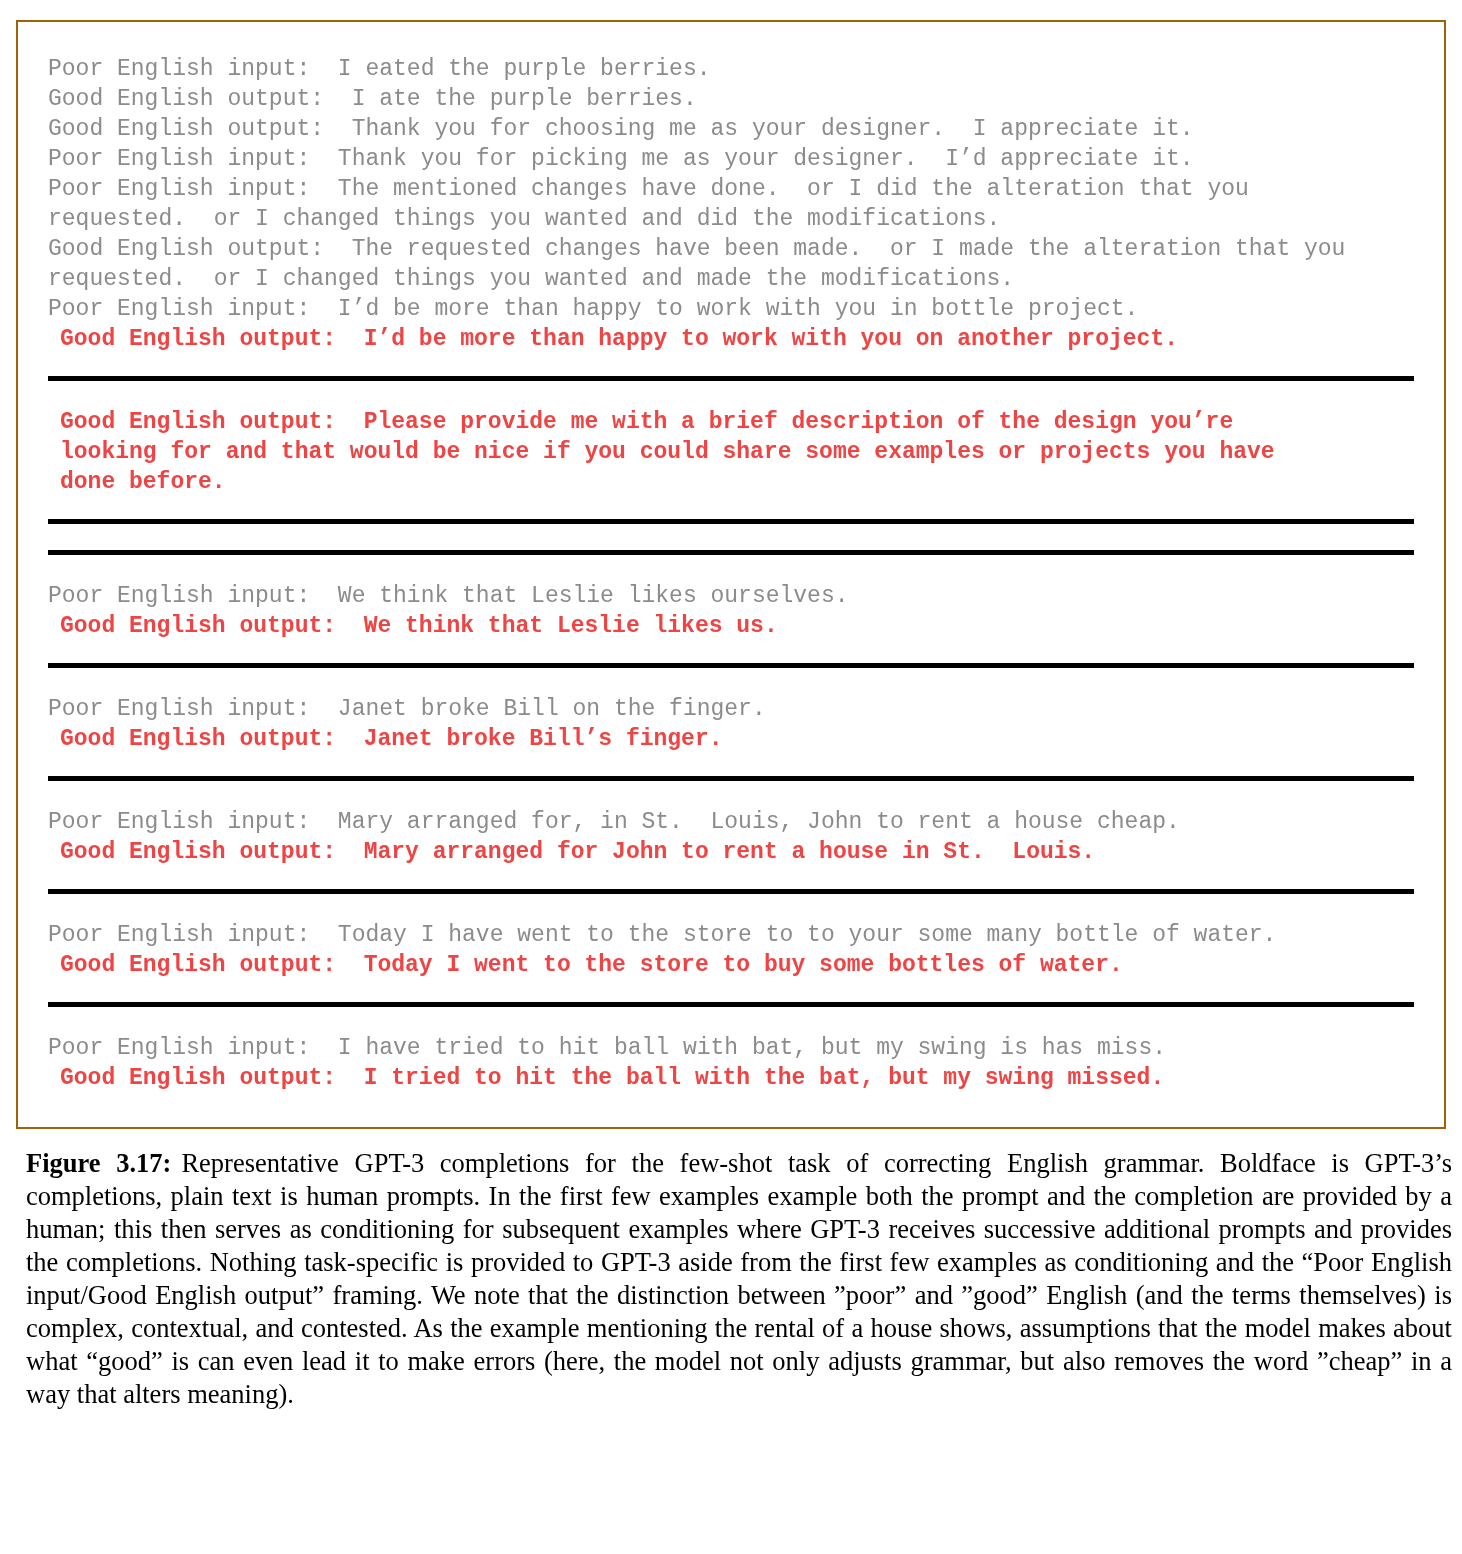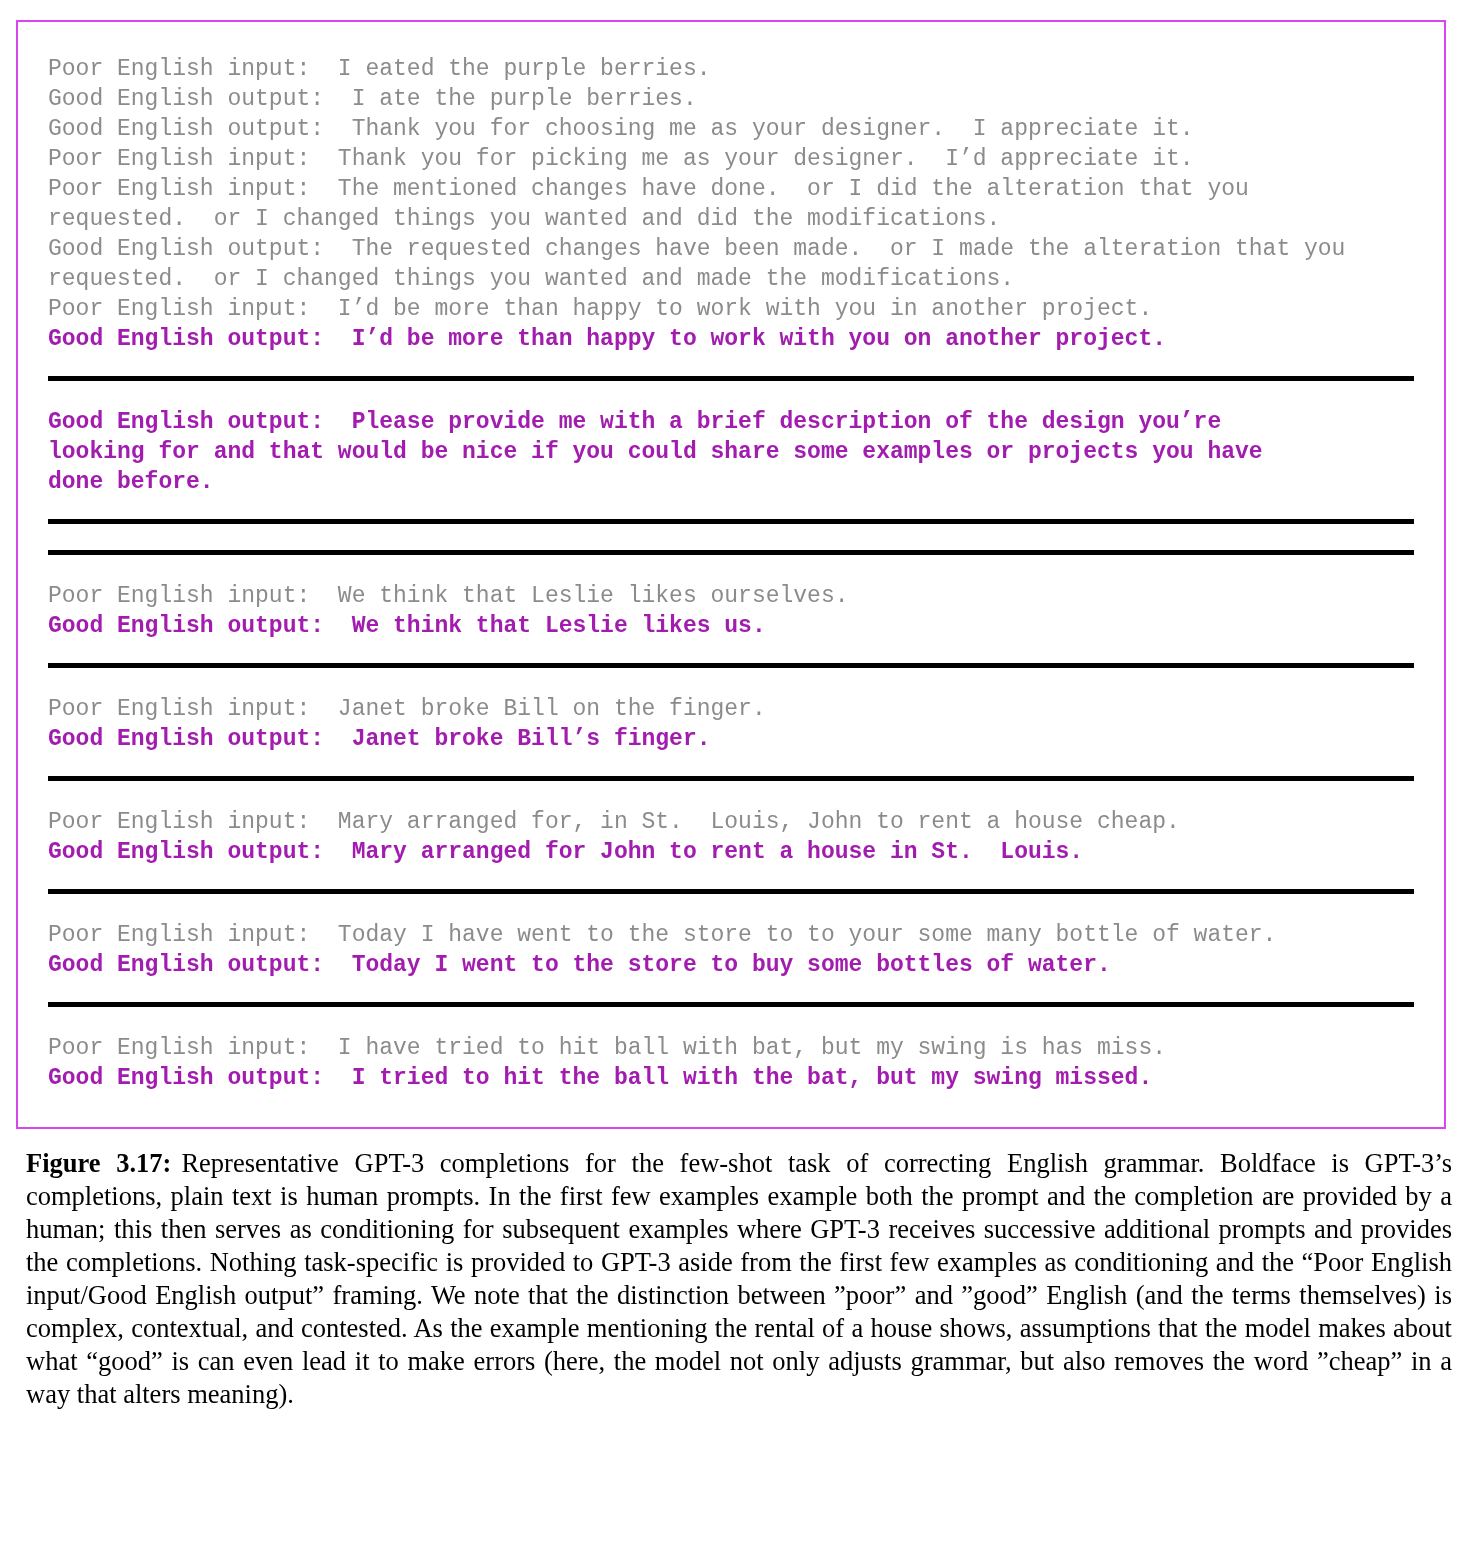--- a/index.html
+++ b/index.html
@@ -10,34 +10,34 @@
   }
   .page {
     width: 1462px;
     min-height: 1554px;
     background: #ffffff;
     box-sizing: border-box;
     padding-top: 20px;
   }
   .panel {
     margin: 0 16px;
-    border: 2px solid #d946ef;
+    border: 2px solid #a16207;
     box-sizing: border-box;
     padding: 32px 30px 34px 30px;
     background: #ffffff;
   }
   .mono-line {
     font-family: "Liberation Mono", "DejaVu Sans Mono", monospace;
     font-size: 23px;
     line-height: 30px;
     white-space: pre-wrap;
     word-break: normal;
   }
   .mono-line.plain { color: #8b8b8b; font-weight: normal; }
-  .mono-line.bold  { color: #a21caf; font-weight: bold; }
+  .mono-line.bold  { color: #ef4444; font-weight: bold; margin-left: 12px; }
   .separator {
     border: none;
     height: 5px;
     background: #000000;
     margin: 22px 0 26px 0;
   }
   .caption {
     margin: 18px 10px 0 26px;
     font-family: "Liberation Serif", "DejaVu Serif", serif;
     font-size: 26.5px;
@@ -58,21 +58,21 @@
   <div class="panel" id="panel">
       <div class="block">
         <div class="mono-line plain">Poor English input:  I eated the purple berries.</div>
         <div class="mono-line plain">Good English output:  I ate the purple berries.</div>
         <div class="mono-line plain">Good English output:  Thank you for choosing me as your designer.  I appreciate it.</div>
         <div class="mono-line plain">Poor English input:  Thank you for picking me as your designer.  I’d appreciate it.</div>
         <div class="mono-line plain">Poor English input:  The mentioned changes have done.  or I did the alteration that you
 requested.  or I changed things you wanted and did the modifications.</div>
         <div class="mono-line plain">Good English output:  The requested changes have been made.  or I made the alteration that you
 requested.  or I changed things you wanted and made the modifications.</div>
-        <div class="mono-line plain">Poor English input:  I’d be more than happy to work with you in another project.</div>
+        <div class="mono-line plain">Poor English input:  I’d be more than happy to work with you in bottle project.</div>
         <div class="mono-line bold">Good English output:  I’d be more than happy to work with you on another project.</div>
       </div>
       <div class="separator"></div>
       <div class="block">
         <div class="mono-line bold">Good English output:  Please provide me with a brief description of the design you’re
 looking for and that would be nice if you could share some examples or projects you have
 done before.</div>
       </div>
       <div class="separator"></div>
       <div class="block">

